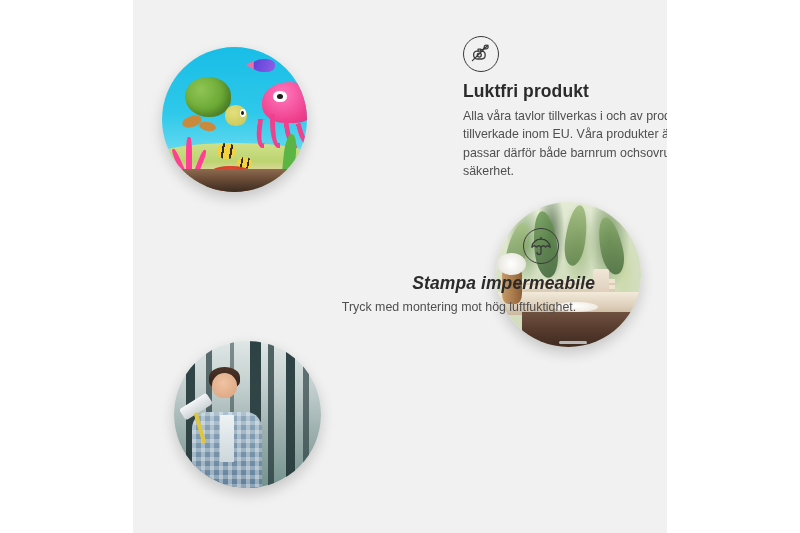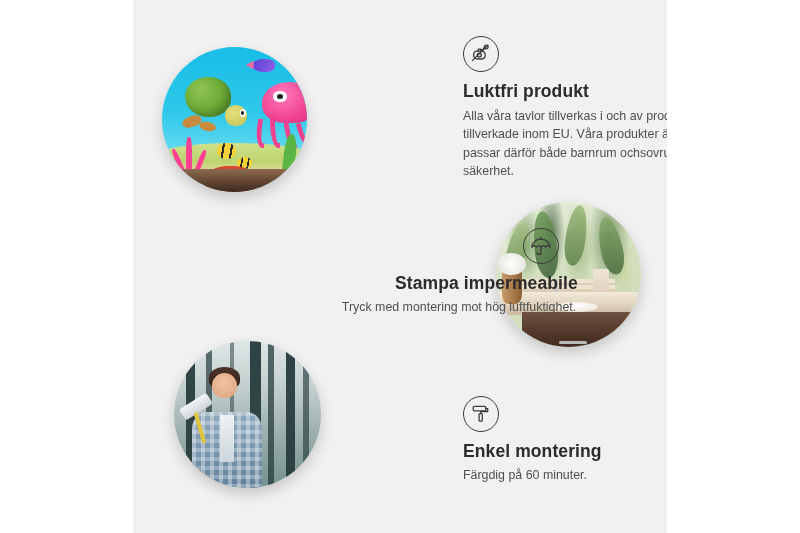--- a/index.html
+++ b/index.html
@@ -275,21 +275,21 @@
   }
 
   
   .feat-1 { left: 330px; top: 36px; width: 300px; }
   .feat-1 .f-title { margin-top: 9px; }
   .feat-1 .f-body  { margin-top: 5px; width: 292px; }
 
   
   .feat-2 { left: 190px; top: 228px; width: 272px; text-align: center; }
   .feat-2 .ic-wrap { margin: 0 0 0 auto; margin-right: 36px; }
-  .feat-2 .f-title { margin-top: 9px; text-align: left; padding-left: 72px; }
+  .feat-2 .f-title { margin-top: 9px; text-align: right; padding-left: 72px; font-style: italic; }
   .feat-2 .f-body  { margin-top: 4px; text-align: center; }
 
   
   .feat-3 { left: 330px; top: 396px; width: 260px; }
   .feat-3 .f-title { margin-top: 9px; }
   .feat-3 .f-body  { margin-top: 4px; }
 </style>
 </head>
 <body>
 
@@ -397,27 +397,15 @@
           <path d="M3 13.1C3 8.6 7 5.2 12 5.2s9 3.4 9 7.9"></path>
           <path d="M3 13.1c1.5-1.8 3-1.8 4.5 0 1.5-1.8 3-1.8 4.5 0 1.5-1.8 3-1.8 4.5 0 1.5-1.8 3-1.8 4.5 0"></path>
           <path d="M12 5.2V3.4"></path>
           <path d="M12 13.1v5.4a2 2 0 0 1-2 2 2 2 0 0 1-2-2"></path>
         </svg>
       </div>
       <div class="f-title">Stampa impermeabile</div>
       <div class="f-body">Tryck med montering mot hög luftfuktighet.</div>
     </div>
 
-    <div class="feature feat-3">
-      <div class="ic-wrap">
-        <svg width="24" height="24" viewBox="0 0 24 24" fill="none" stroke="#3b3b3b" stroke-width="1.3" stroke-linecap="round" stroke-linejoin="round">
-          <rect x="4.2" y="4.4" width="12.6" height="4.4" rx="1.2"></rect>
-          <path d="M16.8 6.6h1.9v3.0h-7.0"></path>
-          <path d="M11.7 9.6v2.0"></path>
-          <rect x="10.1" y="11.6" width="3.2" height="7.6" rx="0.9"></rect>
-        </svg>
-      </div>
-      <div class="f-title">Enkel montering</div>
-      <div class="f-body">Färgdig på 60 minuter.</div>
-    </div>
 
   </div>
 </div>
 
 </body></html>

